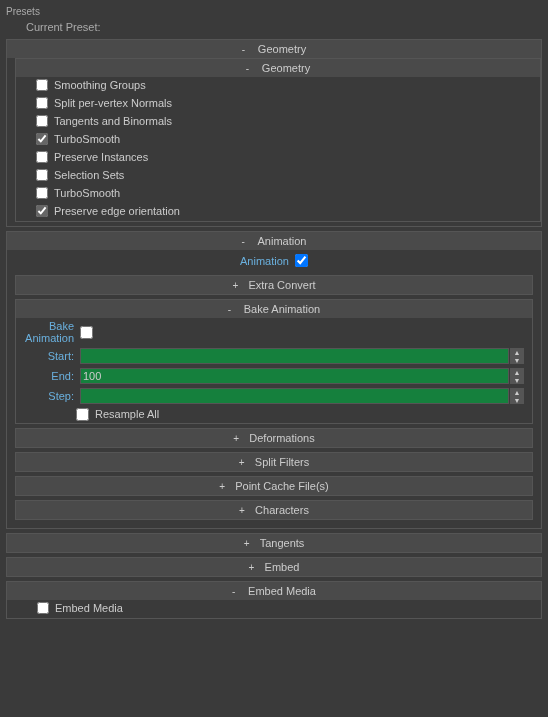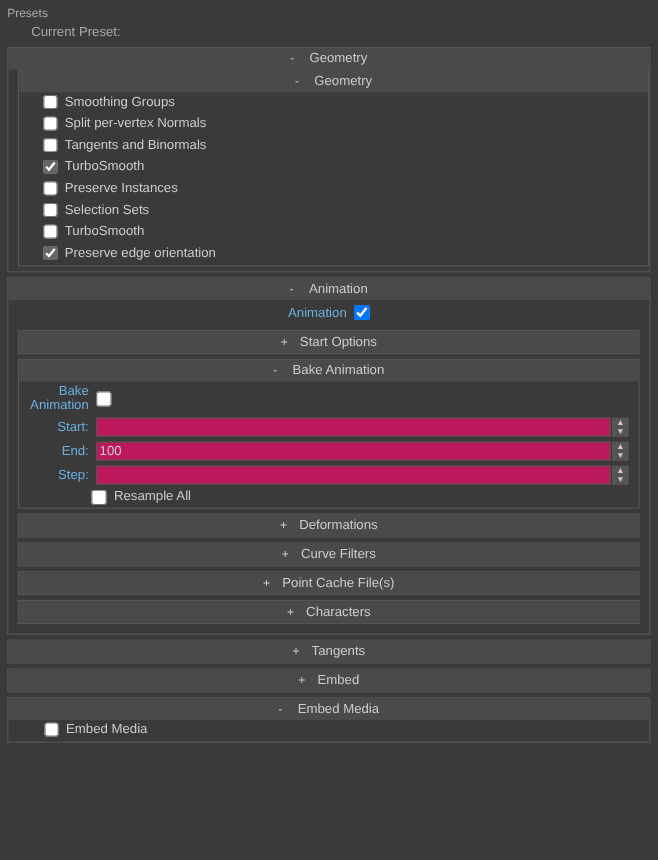--- a/index.html
+++ b/index.html
@@ -126,21 +126,21 @@
       margin-right: 6px;
       font-size: 11px;
     }
     .bake-input-container {
       flex: 1;
       display: flex;
       align-items: center;
     }
     .bake-input {
       flex: 1;
-      background: #be185d;
+      background: #15803d;
       border: 1px solid #555;
       color: #cccccc;
       font-size: 11px;
       padding: 1px 2px;
       height: 16px;
     }
     .spin-buttons {
       display: flex;
       flex-direction: column;
       margin-left: 1px;
@@ -252,21 +252,21 @@
 
     <div class="animation-row">
       <span class="animation-label">Animation</span>
       <input type="checkbox" checked="" style="">
     </div>
 
     <div class="inner-sections">
       <div class="sub-section">
         <div class="section-header-center">
           <span class="section-toggle">+</span>
-          <span class="section-title">Start Options</span>
+          <span class="section-title">Extra Convert</span>
         </div>
       </div>
 
       <div class="bake-section">
         <div class="section-header-center">
           <span class="section-toggle">-</span>
           <span class="section-title">Bake Animation</span>
         </div>
 
         <div class="bake-row">
@@ -316,21 +316,21 @@
       <div class="sub-section">
         <div class="section-header-center">
           <span class="section-toggle">+</span>
           <span class="section-title">Deformations</span>
         </div>
       </div>
 
       <div class="sub-section">
         <div class="section-header-center">
           <span class="section-toggle">+</span>
-          <span class="section-title">Curve Filters</span>
+          <span class="section-title">Split Filters</span>
         </div>
       </div>
 
       <div class="sub-section">
         <div class="section-header-center">
           <span class="section-toggle">+</span>
           <span class="section-title">Point Cache File(s)</span>
         </div>
       </div>
 

